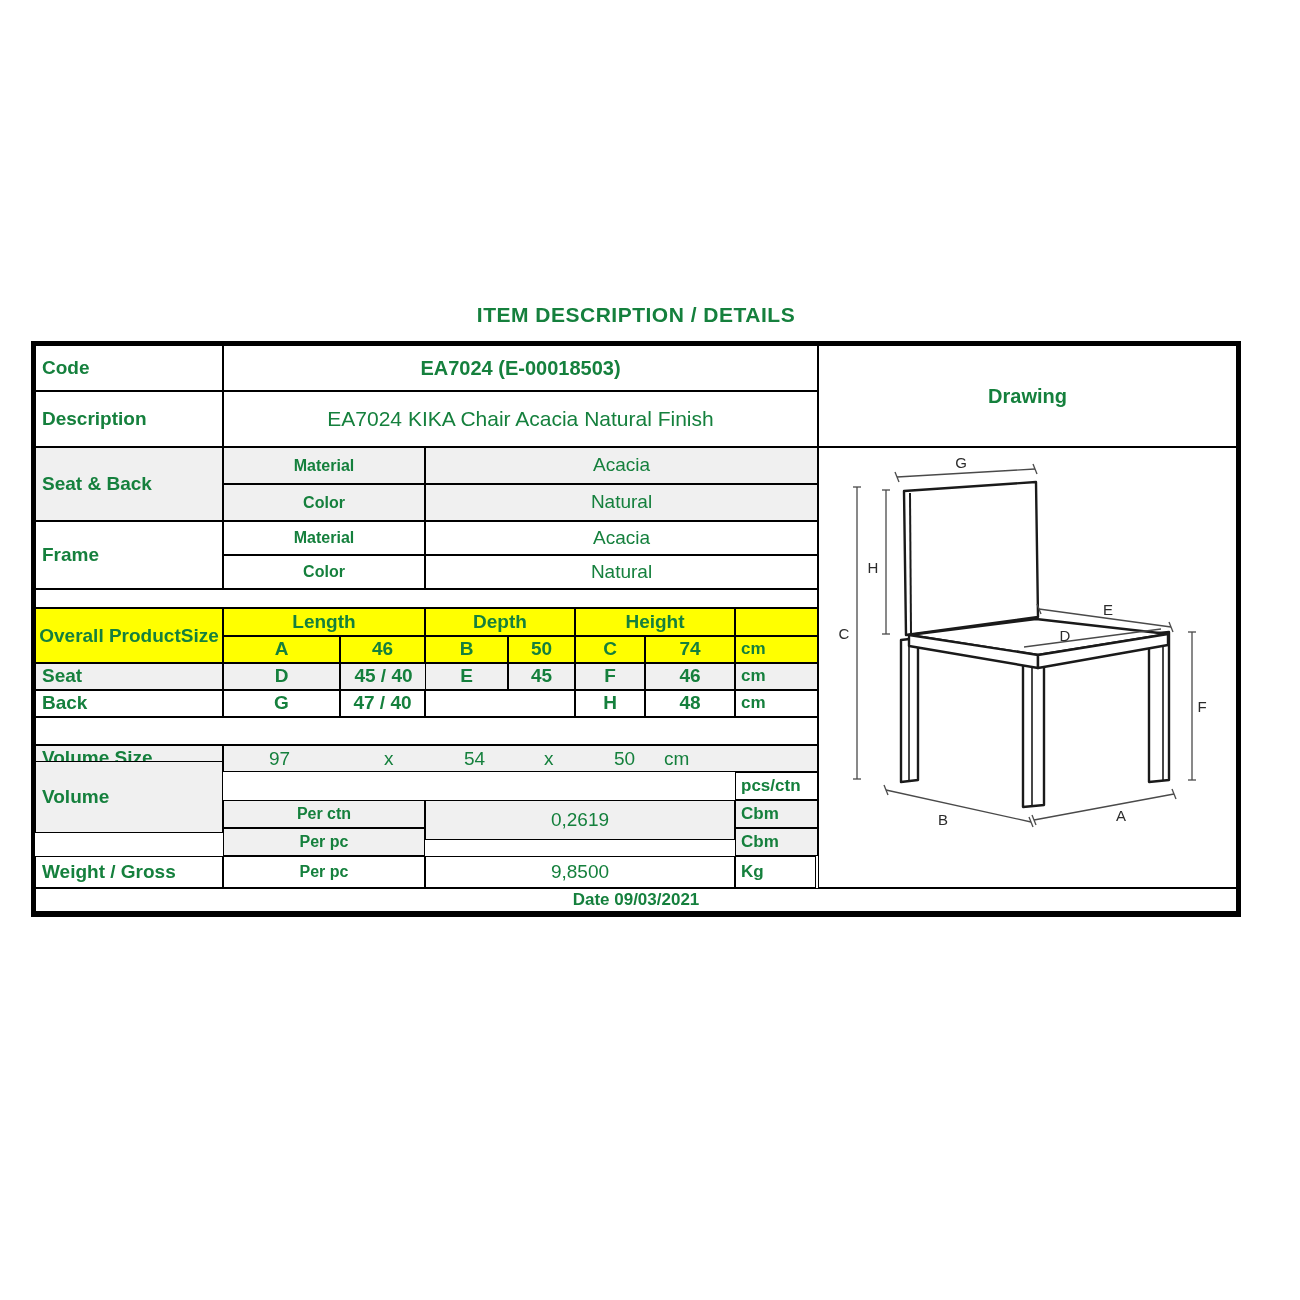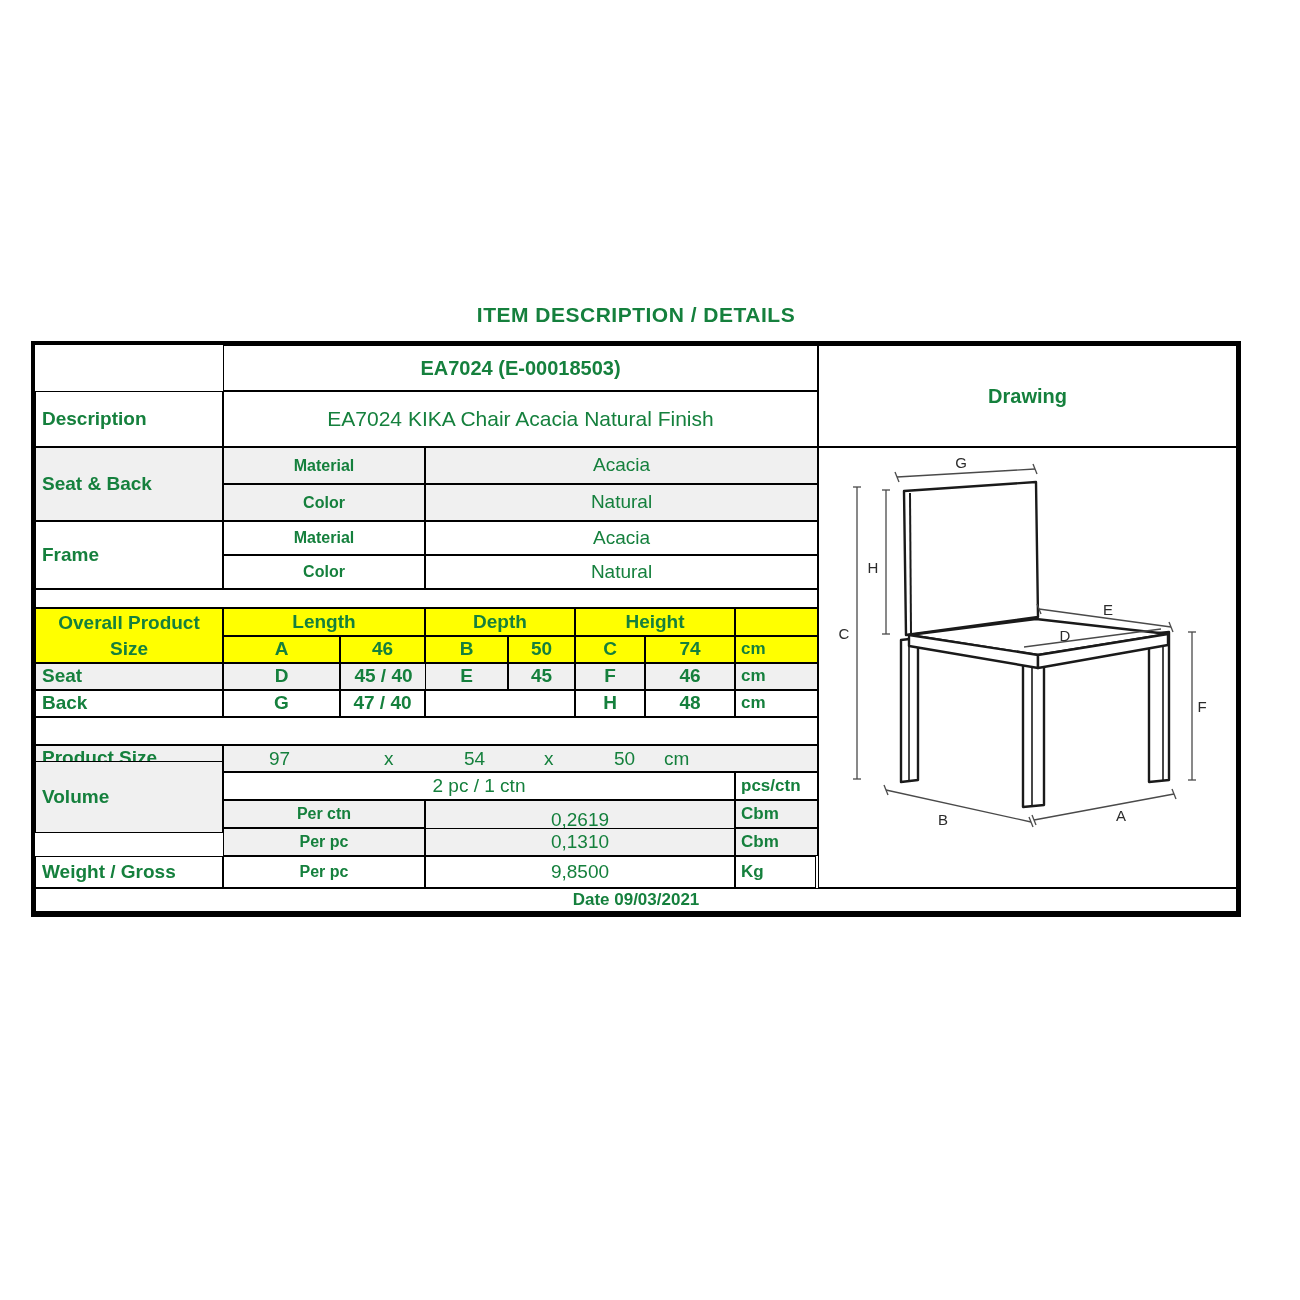--- a/index.html
+++ b/index.html
@@ -21,31 +21,32 @@
   .bold{font-weight:bold;}
   .reg{font-weight:normal;}
   .sm{font-size:16px;font-weight:bold;}
   .unit{font-size:17px;font-weight:bold;padding-left:5px;justify-content:flex-start;}
   .gray{background:#F0F0F0;}
   .yellow{background:#FFFF00;}
   .outer{
     position:absolute;left:31px;top:341px;width:1210px;height:576px;
     box-sizing:border-box;border:4px solid #000;border-bottom-width:6px;background:transparent;
   }
-  .twoline{flex-direction:column;justify-content:center;line-height:26px;}
+  .twoline{flex-direction:row;justify-content:center;line-height:26px;}
   .psrow span{position:absolute;top:50%;transform:translateY(-50%);font-weight:normal;}
   svg text{font-family:"Liberation Sans", sans-serif;font-size:15px;fill:#2b2b2b;}
 </style>
 </head>
 <body>
 
 <div class="sheet">
 
   <div class="title">ITEM DESCRIPTION / DETAILS</div>
 
+  <div class="cell lbl" style="left:35px;top:345px;width:188px;height:46px">Code</div>
   <div class="cell ctr bold" style="left:223px;top:345px;width:595px;height:46px;font-size:20px">EA7024 (E-00018503)</div>
 
   <div class="cell lbl" style="left:35px;top:391px;width:188px;height:56px">Description</div>
   <div class="cell ctr reg" style="left:223px;top:391px;width:595px;height:56px;font-size:21px">EA7024 KIKA Chair Acacia Natural Finish</div>
 
   <div class="cell ctr bold" style="left:818px;top:345px;width:419px;height:102px;font-size:20px">Drawing</div>
   <div class="cell" style="left:818px;top:447px;width:419px;height:441px;padding:0">
     <svg width="416" height="438" viewBox="0 0 416 438" xmlns="http://www.w3.org/2000/svg">
       <g stroke="#1a1a1a" stroke-width="2.4" fill="#ffffff" stroke-linejoin="round">
 
@@ -151,40 +152,38 @@
   <div class="cell lbl" style="left:35px;top:690px;width:188px;height:27px">Back</div>
   <div class="cell ctr bold" style="left:223px;top:690px;width:117px;height:27px">G</div>
   <div class="cell ctr bold" style="left:340px;top:690px;width:85px;height:27px">47 / 40</div>
   <div class="cell" style="left:425px;top:690px;width:150px;height:27px"></div>
   <div class="cell ctr bold" style="left:575px;top:690px;width:70px;height:27px">H</div>
   <div class="cell ctr bold" style="left:645px;top:690px;width:90px;height:27px">48</div>
   <div class="cell unit" style="left:735px;top:690px;width:83px;height:27px">cm</div>
 
   <div class="cell" style="left:35px;top:717px;width:783px;height:28px"></div>
 
-  <div class="cell lbl gray" style="left:35px;top:745px;width:188px;height:27px">Product Size</div>
+  <div class="cell lbl gray" style="left:35px;top:745px;width:188px;height:27px">Volume Size</div>
   <div class="cell gray psrow" style="left:223px;top:745px;width:595px;height:27px;position:absolute">
     <span style="left:45px">97</span>
     <span style="left:160px">x</span>
     <span style="left:240px">54</span>
     <span style="left:320px">x</span>
     <span style="left:390px">50</span>
     <span style="left:440px">cm</span>
   </div>
 
   <div class="cell lbl" style="left:35px;top:772px;width:188px;height:28px">Packing</div>
-  <div class="cell ctr reg" style="left:223px;top:772px;width:512px;height:28px">2 pc / 1 ctn</div>
   <div class="cell unit" style="left:735px;top:772px;width:83px;height:28px">pcs/ctn</div>
 
   <div class="cell lbl gray" style="left:35px;top:761px;width:188px;height:72px">Volume</div>
   <div class="cell ctr sm gray" style="left:223px;top:800px;width:202px;height:28px">Per ctn</div>
   <div class="cell ctr reg gray" style="left:425px;top:800px;width:310px;height:40px">0,2619</div>
   <div class="cell unit gray" style="left:735px;top:800px;width:83px;height:28px">Cbm</div>
   <div class="cell ctr sm gray" style="left:223px;top:828px;width:202px;height:28px">Per pc</div>
-  <div class="cell ctr reg gray" style="left:425px;top:828px;width:310px;height:28px">0,1310</div>
   <div class="cell unit gray" style="left:735px;top:828px;width:83px;height:28px">Cbm</div>
 
   <div class="cell lbl" style="left:35px;top:856px;width:188px;height:32px">Weight / Gross</div>
   <div class="cell ctr sm" style="left:223px;top:856px;width:202px;height:32px">Per pc</div>
   <div class="cell ctr reg" style="left:425px;top:856px;width:310px;height:32px">9,8500</div>
   <div class="cell unit" style="left:735px;top:856px;width:81px;height:32px">Kg</div>
 
   <div class="cell ctr bold" style="left:35px;top:888px;width:1202px;height:25px;font-size:17px">Date 09/03/2021</div>
 
   <div class="outer"></div>

